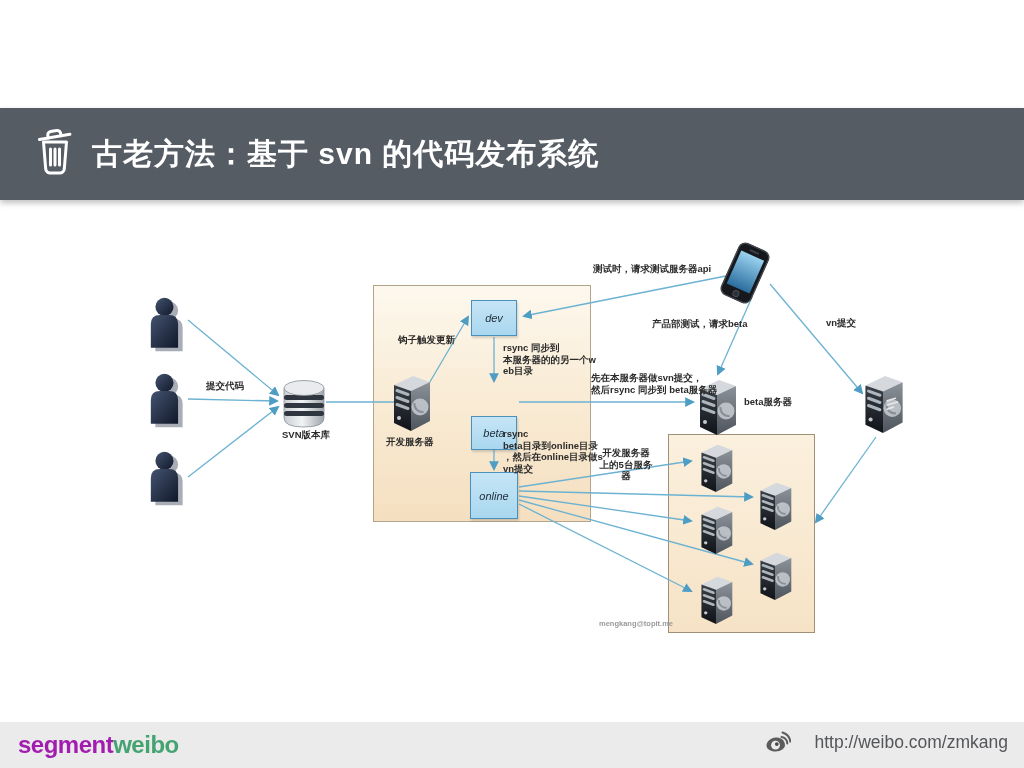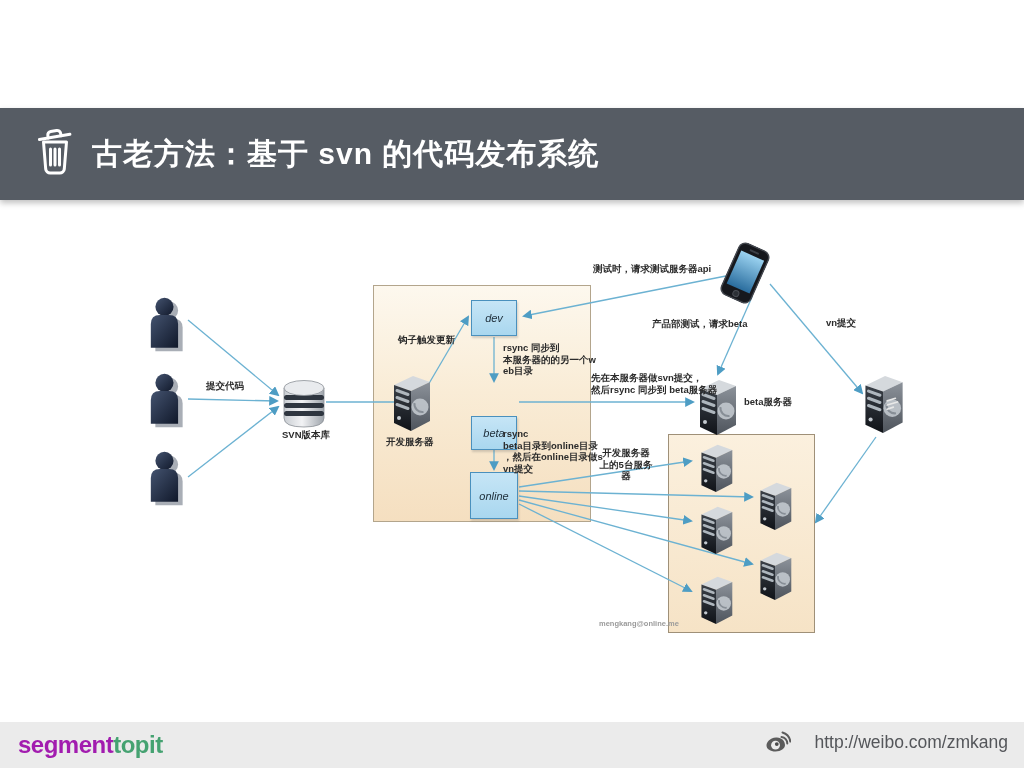--- a/index.html
+++ b/index.html
@@ -219,26 +219,26 @@
 vn提交</div>
     <div class="lbl" style="left:593px;top:63px">测试时，请求测试服务器api</div>
     <div class="lbl" style="left:652px;top:118px">产品部测试，请求beta</div>
     <div class="lbl" style="left:591px;top:172px">先在本服务器做svn提交，
 然后rsync 同步到 beta服务器</div>
     <div class="lbl" style="left:744px;top:196px">beta服务器</div>
     <div class="lbl" style="left:826px;top:117px">vn提交</div>
     <div class="lbl ctr" style="left:595px;top:247px;width:62px">开发服务器
 上的5台服务
 器</div>
-    <div class="lbl wm" style="left:599px;top:418px">mengkang@online.me</div>
+    <div class="lbl wm" style="left:599px;top:418px">mengkang@topit.me</div>
   </main>
 
   <footer class="footer">
     <div class="brand">
-      <span class="seg">segment</span><span class="flt">topit</span>
+      <span class="seg">segment</span><span class="flt">weibo</span>
     </div>
     <div class="weibo">
       <svg width="26" height="24" viewBox="0 0 26 24">
         <path d="M11,7.5 C4.5,8 1.5,12.5 1.5,15.5 c0,3.5 4,6 9,6 c5.5,0 9.5,-3 9.5,-6.5 C20,11 16.5,7 11,7.5 z" fill="#5c5c5c"></path>
         <circle cx="10.5" cy="15.2" r="4.4" fill="#ebebeb"></circle>
         <circle cx="11.8" cy="14.1" r="1.9" fill="#4a4a4a"></circle>
         <path d="M16.5,7 a6.5,6.5 0 0 1 5.8,6.6" stroke="#5c5c5c" stroke-width="2" fill="none" stroke-linecap="round"></path>
         <path d="M17.5,2.5 a11,11 0 0 1 7.8,9" stroke="#5c5c5c" stroke-width="2" fill="none" stroke-linecap="round"></path>
       </svg>
       <span class="weibo-url">http://weibo.com/zmkang</span>

